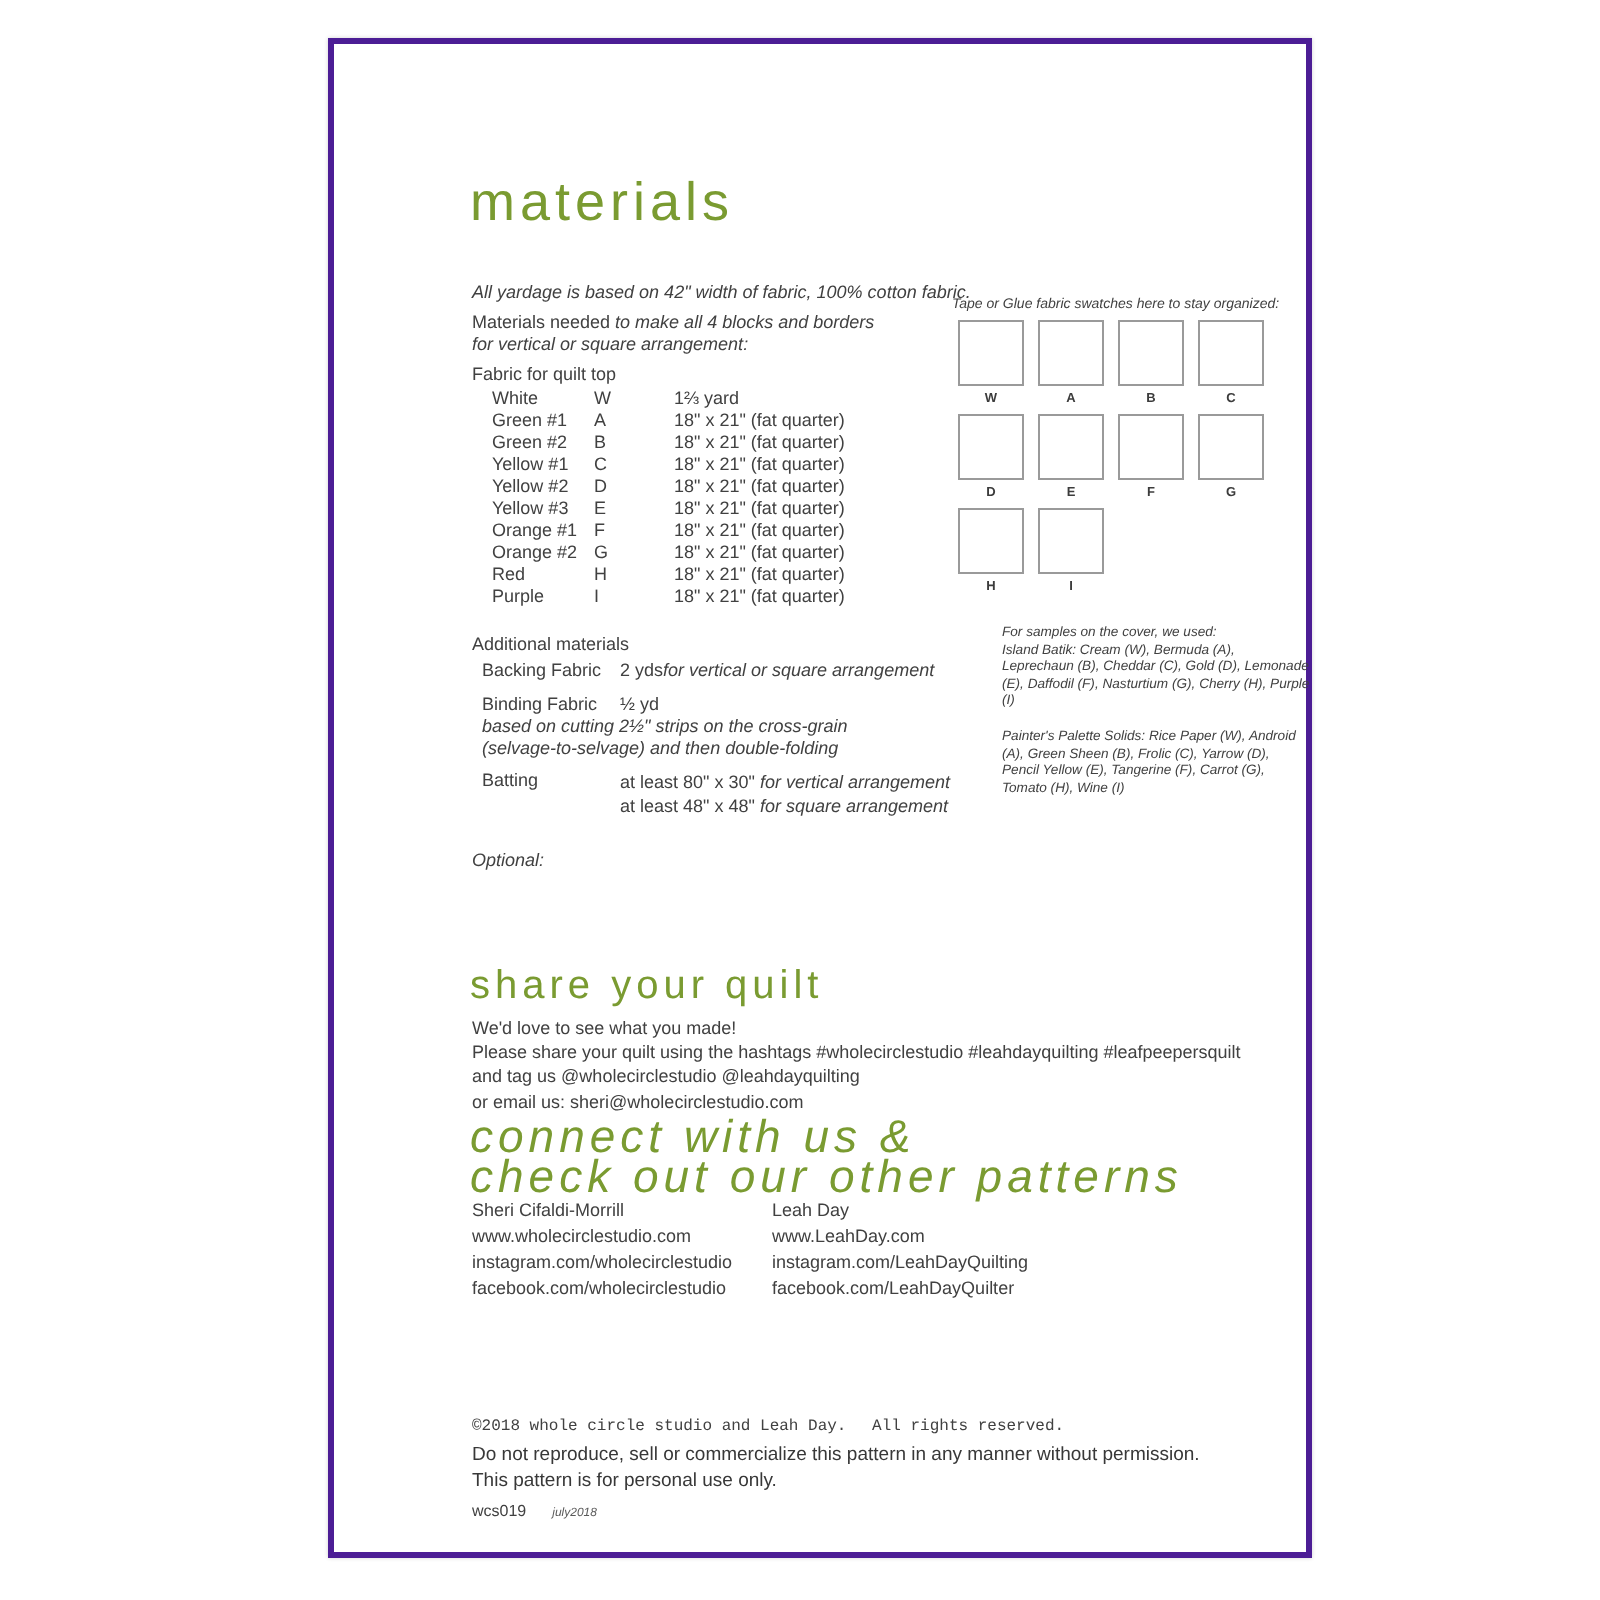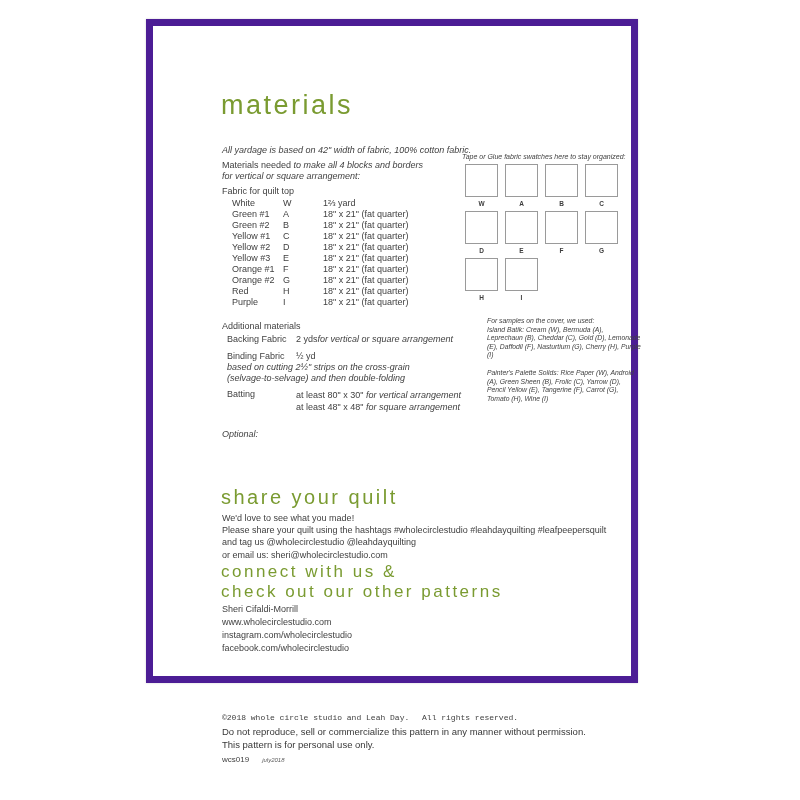--- a/index.html
+++ b/index.html
@@ -2,22 +2,22 @@
 <html><head>
 <meta charset="utf-8">
 <style>
   html,body{margin:0;padding:0;}
   body{
     width:800px;height:800px;background:#ffffff;position:relative;
     font-family:"Liberation Sans",sans-serif;color:#414141;
     -webkit-font-smoothing:antialiased;
   }
   .sheet{
-    position:absolute;left:146px;top:19px;width:492px;height:664px;
-    background:#ffffff;border:7px solid #4c1d95;box-shadow:0 0 2px rgba(0,0,0,.18);
+    position:absolute;left:164px;top:19px;width:492px;height:760px;
+    background:#ffffff;border:3px solid #4c1d95;box-shadow:0 0 2px rgba(0,0,0,.18);
     box-sizing:border-box;
   }
   .abs{position:absolute;}
   .green{color:#7a9b31;}
   .green-title{
     font-family:"Liberation Sans",sans-serif;font-weight:400;
     letter-spacing:2.5px;line-height:1.0;white-space:nowrap;
   }
   .main-title{font-size:27px;}
   .sub-title{font-size:22px;line-height:20px;}
@@ -186,31 +186,37 @@
   </div>
 
   <div class="abs green green-title sub-title" style="left:68px;top:461px;font-size:20px;">share your quilt</div>
   <div class="abs body-s" style="left:69px;top:486px;line-height:12.2px;">
     <div class="nowrap">We'd love to see what you made!</div>
     <div class="nowrap"><span>Please share your quilt using the hashtags </span><span class="b">#wholecirclestudio #leahdayquilting #leafpeepersquilt</span></div>
     <div class="nowrap"><span>and tag us </span><span class="b">@wholecirclestudio @leahdayquilting</span></div>
     <div class="nowrap"><span>or email us: </span><span class="b">sheri@wholecirclestudio.com</span></div>
   </div>
 
-  <div class="abs green green-title sub-title" style="left:68px;top:536px;font-size:17px;">
+  <div class="abs green green-title sub-title" style="left:68px;top:536px;font-size:23px;font-style:italic;">
     <div>connect with us &amp;</div>
     <div>check out our other patterns</div>
   </div>
 
   <div class="abs body-s" style="left:69px;top:577px;line-height:13px;">
     <div class="nowrap">Sheri Cifaldi-Morrill</div>
     <div class="nowrap">www.wholecirclestudio.com</div>
     <div class="nowrap">instagram.com/wholecirclestudio</div>
     <div class="nowrap">facebook.com/wholecirclestudio</div>
   </div>
+  <div class="abs body-s" style="left:219px;top:577px;line-height:13px;">
+    <div class="nowrap">Leah Day</div>
+    <div class="nowrap">www.LeahDay.com</div>
+    <div class="nowrap">instagram.com/LeahDayQuilting</div>
+    <div class="nowrap">facebook.com/LeahDayQuilter</div>
+  </div>
 
   <div class="abs nowrap" style="left:69px;top:687px;font-size:8px;font-family:Liberation Mono, monospace;">©2018 whole circle studio and Leah Day.  All rights reserved.</div>
   <div class="abs b" style="left:69px;top:699px;font-size:9.5px;line-height:13px;color:#383838;">
     <div class="nowrap">Do not reproduce, sell or commercialize this pattern in any manner without permission.</div>
     <div class="nowrap">This pattern is for personal use only.</div>
   </div>
   <div class="abs nowrap" style="left:69px;top:729px;font-size:8px;">
     <span>wcs019</span><span class="it" style="font-size:6px;margin-left:13px;color:#5a5a5a;">july2018</span>
   </div>
 

